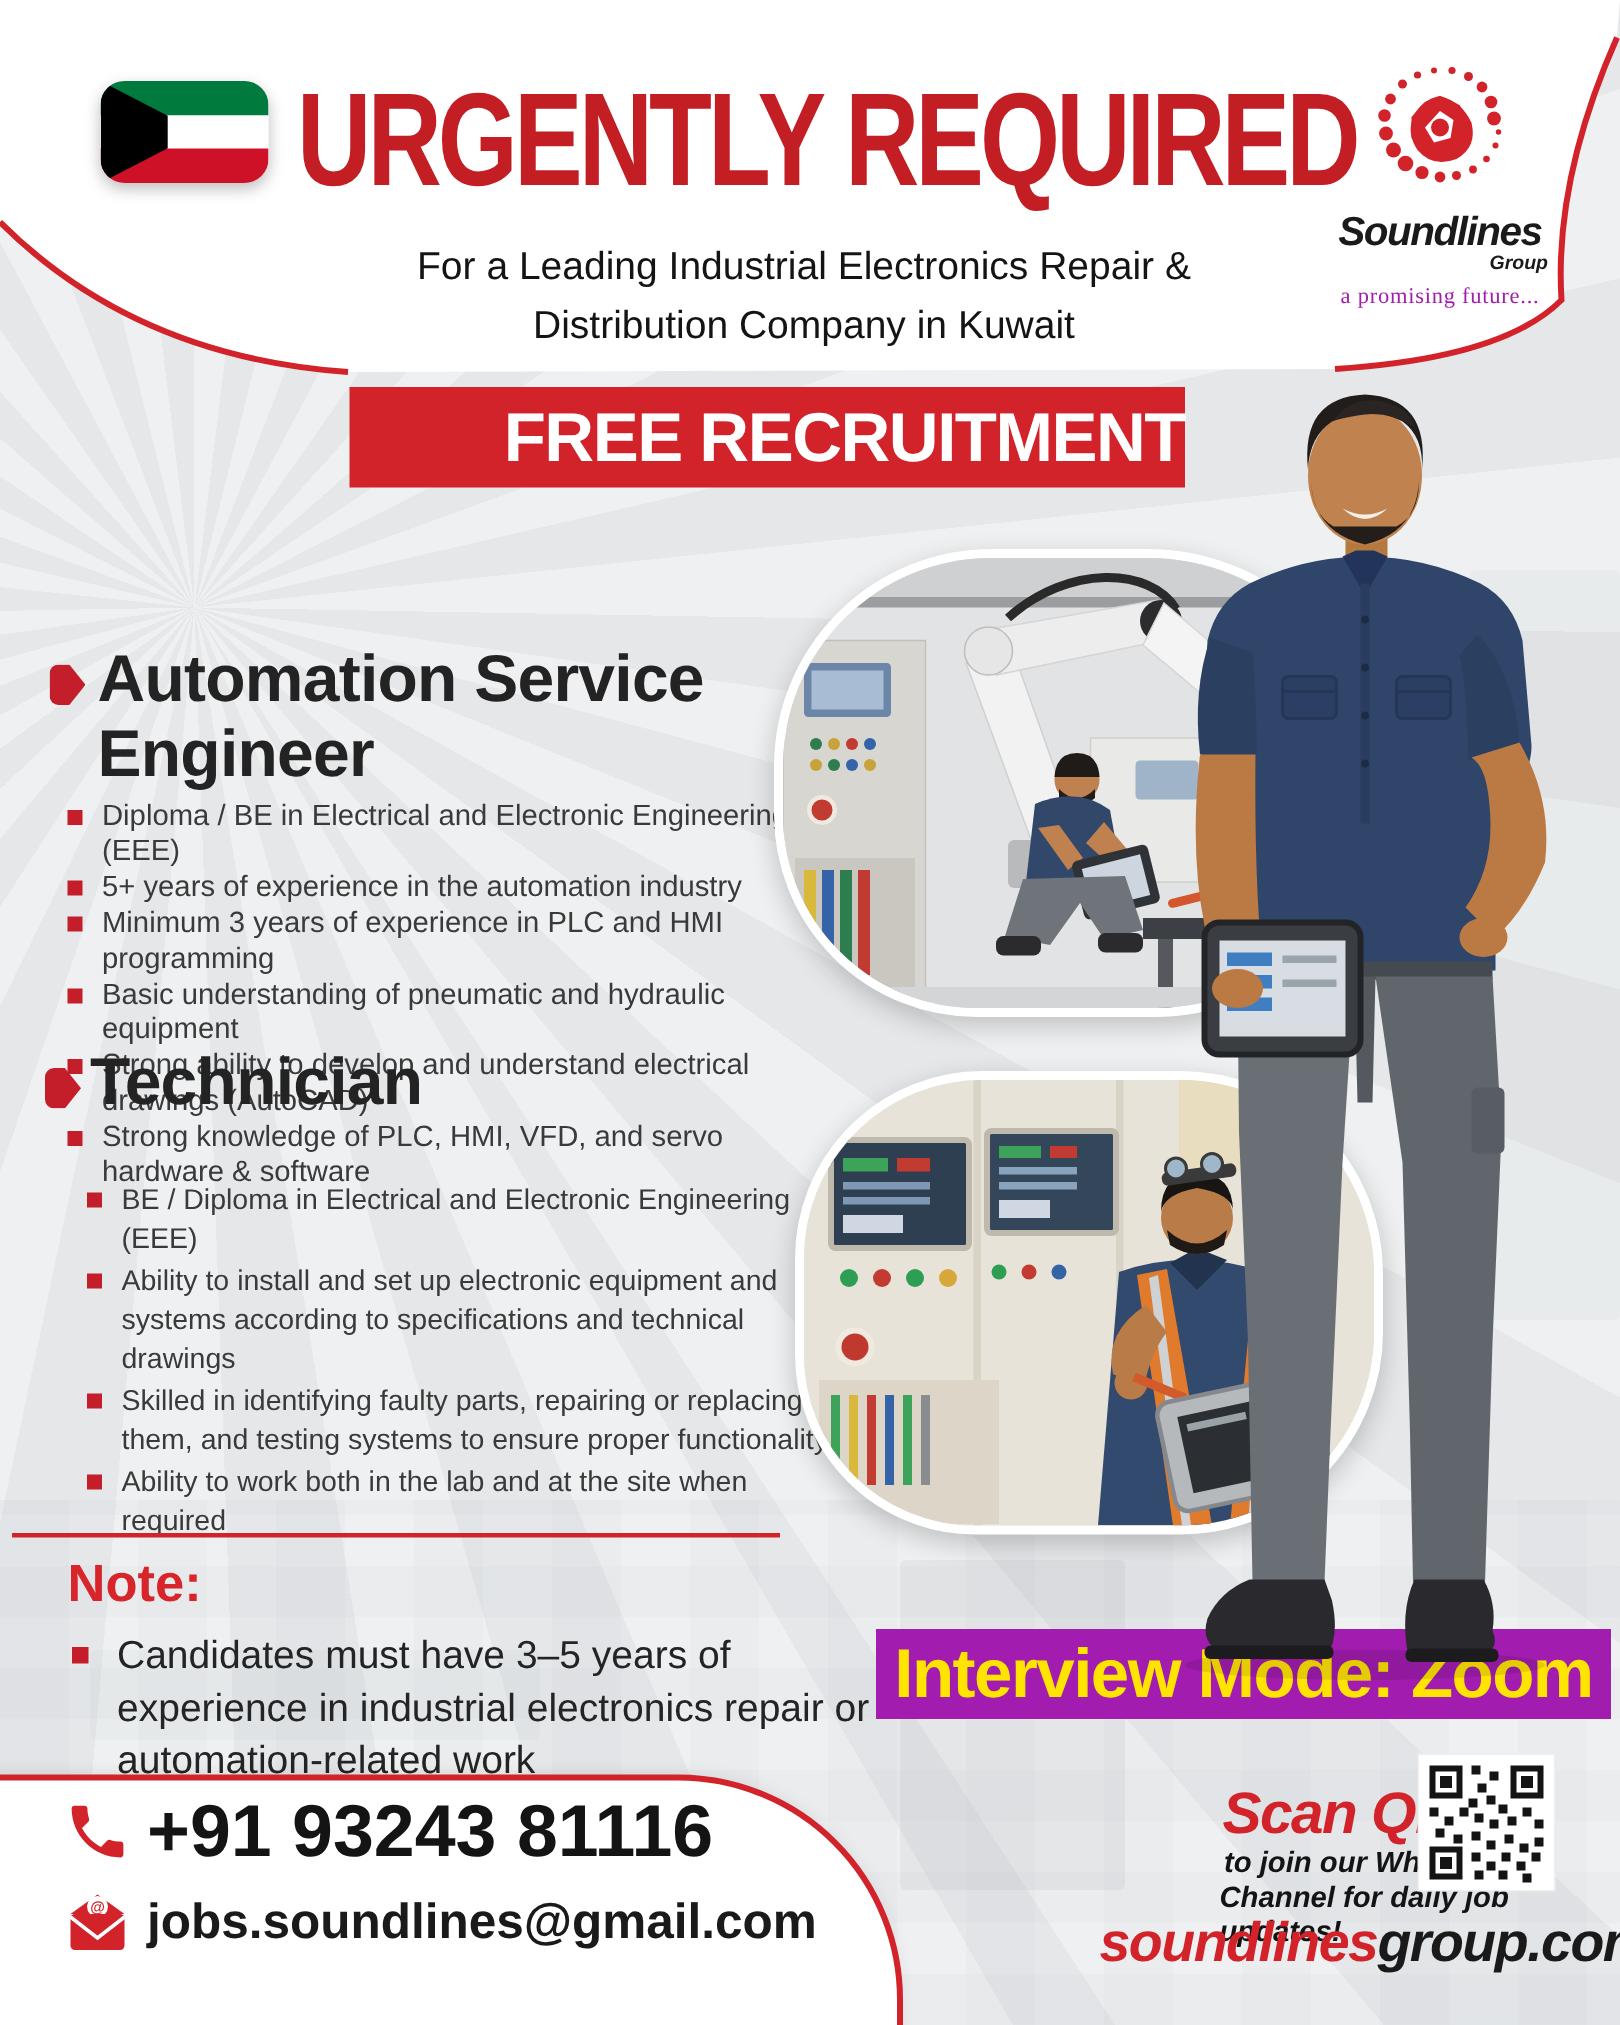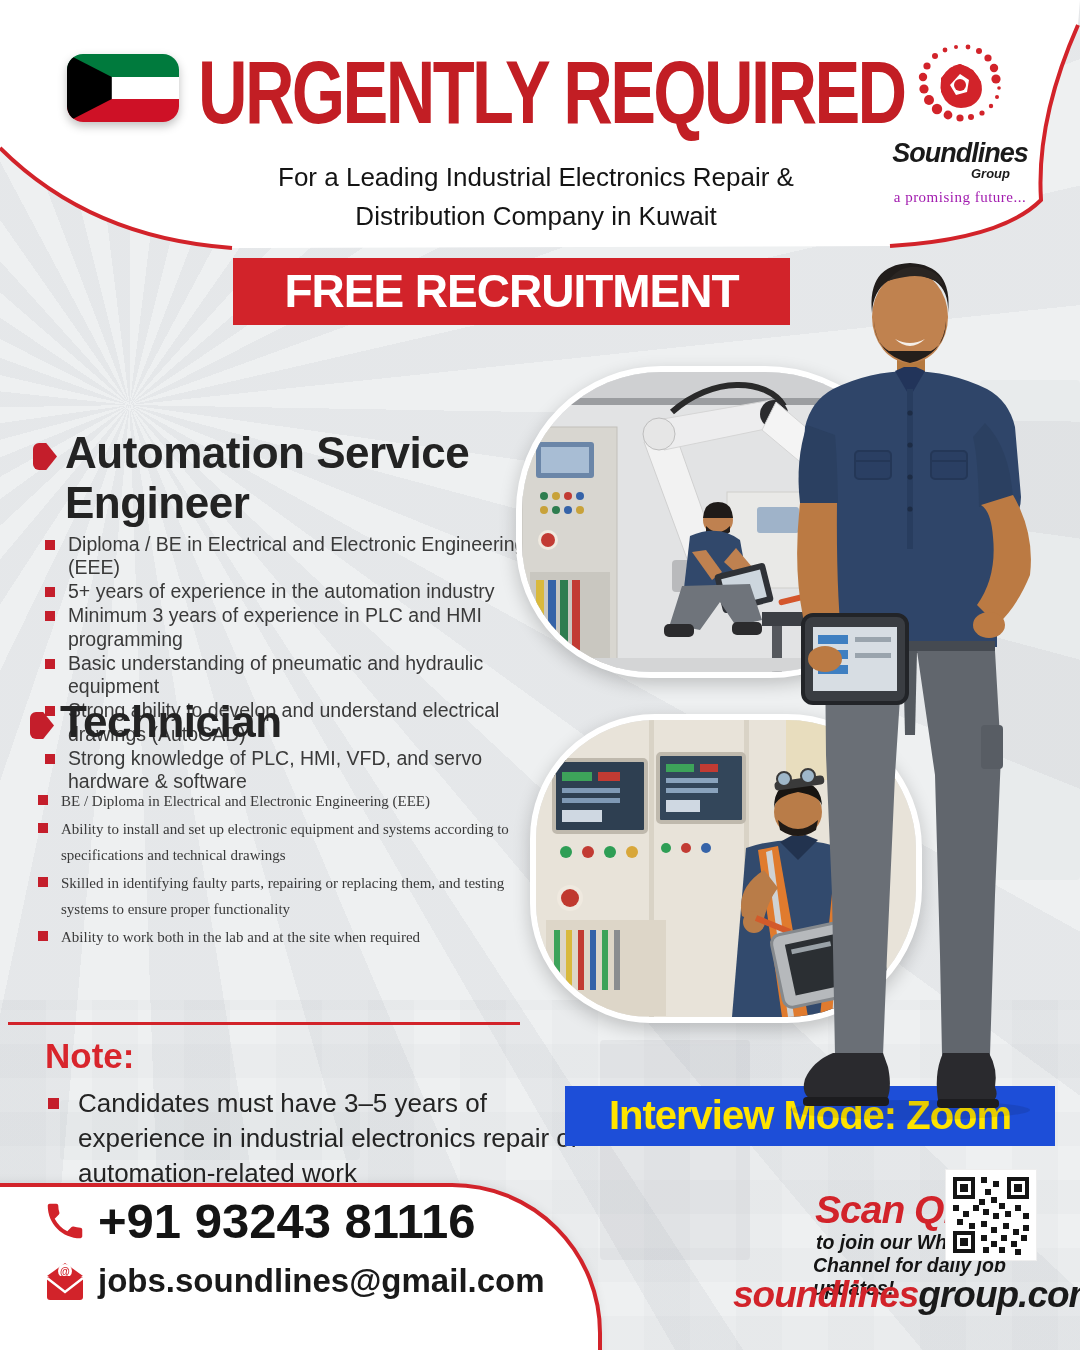--- a/index.html
+++ b/index.html
@@ -21,47 +21,47 @@
   .flag .w{position:absolute;left:0;top:34%;width:100%;height:32%;background:#fff;}
   .flag .r{position:absolute;left:0;top:66%;width:100%;height:34%;background:#ce1126;}
   .flag .b{position:absolute;left:0;top:0;width:100%;height:100%;background:#000;
     clip-path:polygon(0 0,40% 34%,40% 66%,0 100%);}
   .main-title{left:198px;top:42px;z-index:3;font-size:78px;font-weight:900;color:#c21e24;
     letter-spacing:-3px;white-space:nowrap;transform:scale(.88,1.13);transform-origin:0 0;}
   .subtitle{left:233px;top:158px;width:606px;z-index:3;text-align:center;color:#141414;
     font-size:26px;font-weight:500;line-height:39px;}
   .logo-wrap{left:878px;top:34px;width:164px;z-index:3;text-align:center;}
   .logo-name{font-size:27px;font-weight:900;font-style:italic;color:#1a1a1a;letter-spacing:-1px;margin-top:-4px;}
-  .logo-sub{font-size:13px;font-weight:900;font-style:italic;color:#1a1a1a;text-align:right;padding-right:32px;margin-top:-3px;}
+  .logo-sub{font-size:13px;font-weight:900;font-style:italic;color:#1a1a1a;text-align:right;padding-right:10px;margin-top:-3px;}
   .logo-tag{font-family:"Liberation Serif",serif;font-size:15px;color:#a21caf;margin-top:8px;letter-spacing:.5px;}
   
   .free-banner{left:233px;top:258px;width:557px;height:67px;background:#d2232a;z-index:3;
-    color:#fff;font-size:46px;font-weight:900;text-align:center;line-height:67px;letter-spacing:-1px;}
+    color:#fff;font-size:46px;font-weight:900;text-align:right;line-height:67px;letter-spacing:-1px;}
   .positions-h{left:47px;top:347px;z-index:3;font-size:51px;font-weight:900;color:#d8252c;letter-spacing:0px;}
   
   .job-title{z-index:3;font-size:44px;font-weight:900;color:#232323;line-height:50px;letter-spacing:-.5px;}
   .job-marker{z-index:3;width:24px;height:27px;background:#c41e2b;
     clip-path:polygon(0 12%,12% 0,55% 0,100% 50%,55% 100%,12% 100%,0 88%);border-radius:6px;}
   ul.req{z-index:3;list-style:none;margin:0;padding:0;color:#3a3a3a;font-weight:500;}
   ul.req li{position:relative;padding-left:33px;}
   ul.req li::before{content:"";position:absolute;left:10px;top:7px;width:10px;height:10px;background:#c41e2b;}
   .req1{left:35px;top:533px;width:530px;font-size:19.5px;line-height:23.4px;}
   .req1 li{margin-bottom:.6px;}
-  .req2{left:28px;top:788px;width:505px;font-size:15px;line-height:26px;font-family:Liberation Serif, serif;}
+  .req2{left:48px;top:788px;width:505px;font-size:19px;line-height:26px;}
   .req2 li{margin-bottom:2px;}
   .req2 li::before{top:8px;}
   
   .blob{z-index:3;border:6px solid #fff;box-shadow:0 6px 18px rgba(0,0,0,.2);overflow:hidden;background:#dfe1e3;}
   #blob1{left:516px;top:366px;width:392px;height:300px;border-radius:145px 155px 150px 135px;}
   #blob2{left:530px;top:714px;width:380px;height:297px;border-radius:125px 135px 135px 120px;}
   
   #man{left:745px;top:255px;z-index:6;}
   
-  .interview{left:565px;top:1086px;width:490px;height:60px;background:#1d4ed8;z-index:4;
-    color:#ffe400;font-size:40px;font-weight:900;text-align:center;line-height:59px;letter-spacing:-1px;}
+  .interview{left:584px;top:1086px;width:490px;height:60px;background:#a21caf;z-index:4;
+    color:#ffe400;font-size:46px;font-weight:900;text-align:center;line-height:59px;letter-spacing:-1px;}
   
   .note-line{left:8px;top:1022px;width:512px;height:3px;background:#d2232a;z-index:3;}
   .note-h{left:45px;top:1036px;z-index:3;font-size:35px;font-weight:900;color:#d8252c;}
   .note-item{left:48px;top:1086px;width:525px;z-index:3;font-size:26px;line-height:35px;color:#242424;
     font-weight:500;position:absolute;padding-left:30px;}
   .note-item::before{content:"";position:absolute;left:0;top:12px;width:11px;height:11px;background:#c41e2b;}
   
   .contact-panel{left:-8px;top:1183px;width:602px;height:200px;background:#fff;z-index:5;
     border:4px solid #d2232a;border-radius:0 150px 0 0;box-shadow:0 -2px 10px rgba(0,0,0,.06);}
   .phone-text{left:98px;top:1193px;z-index:6;font-size:49px;font-weight:700;color:#141414;letter-spacing:0px;}

